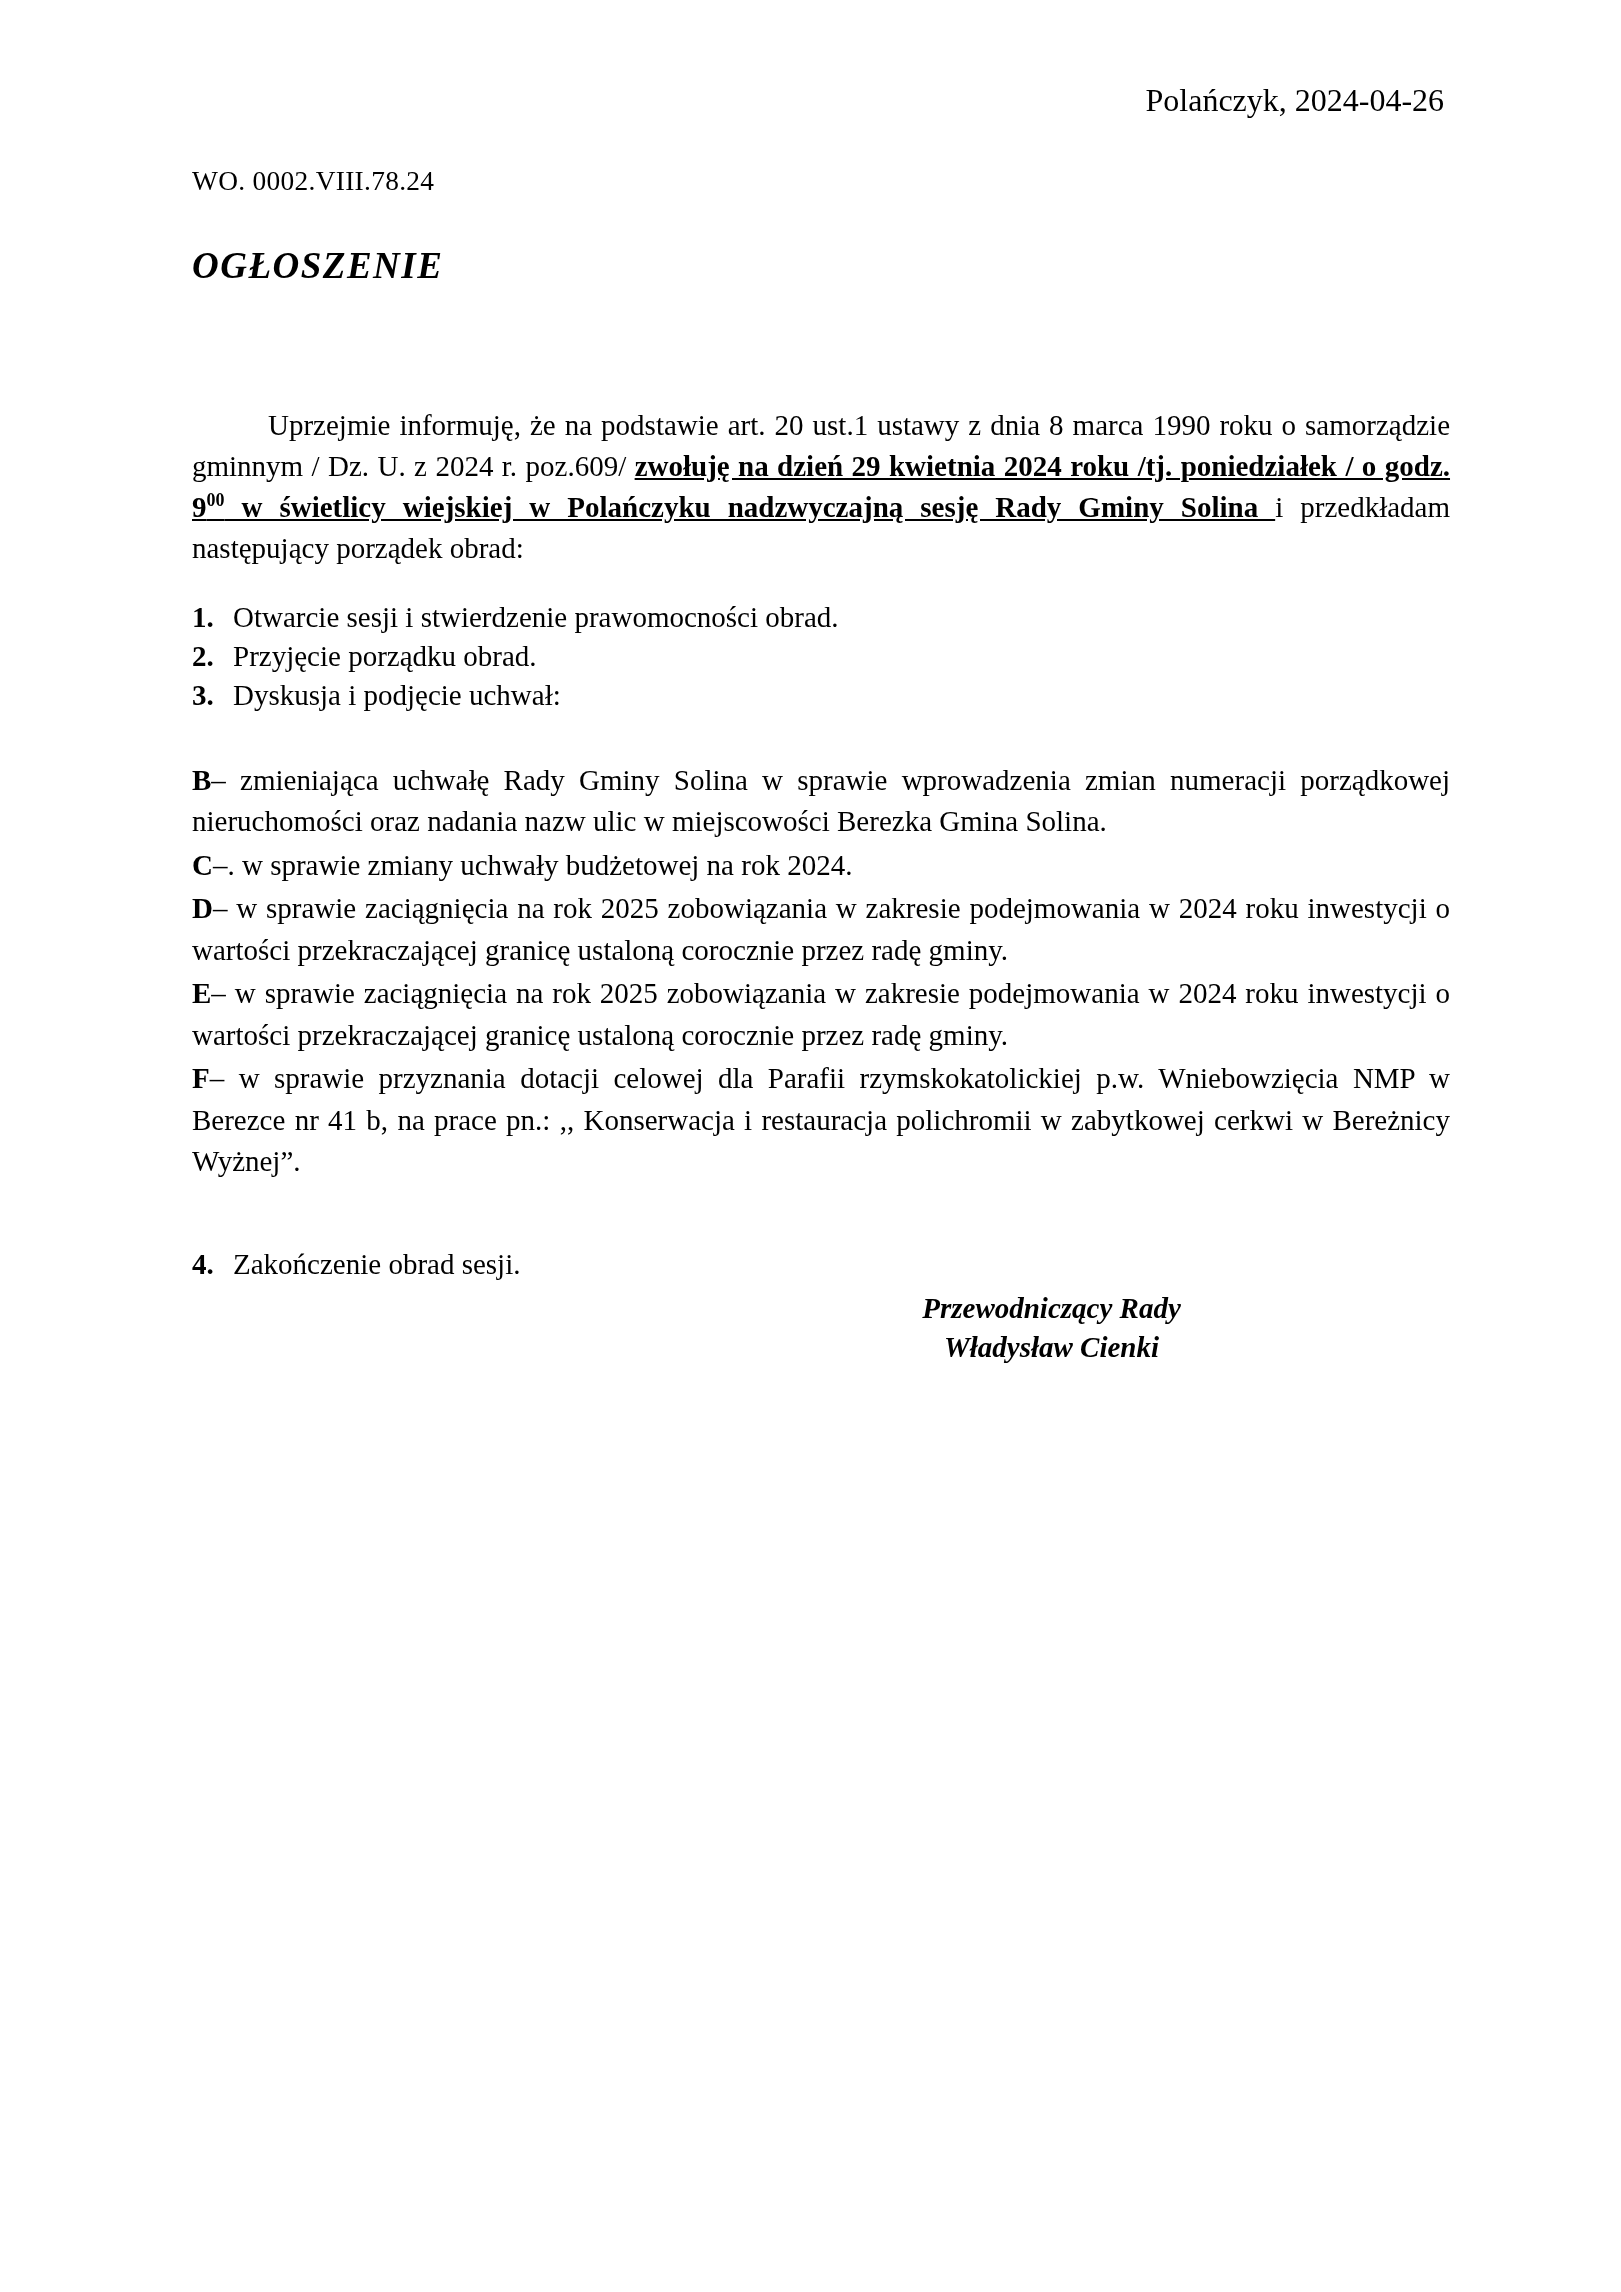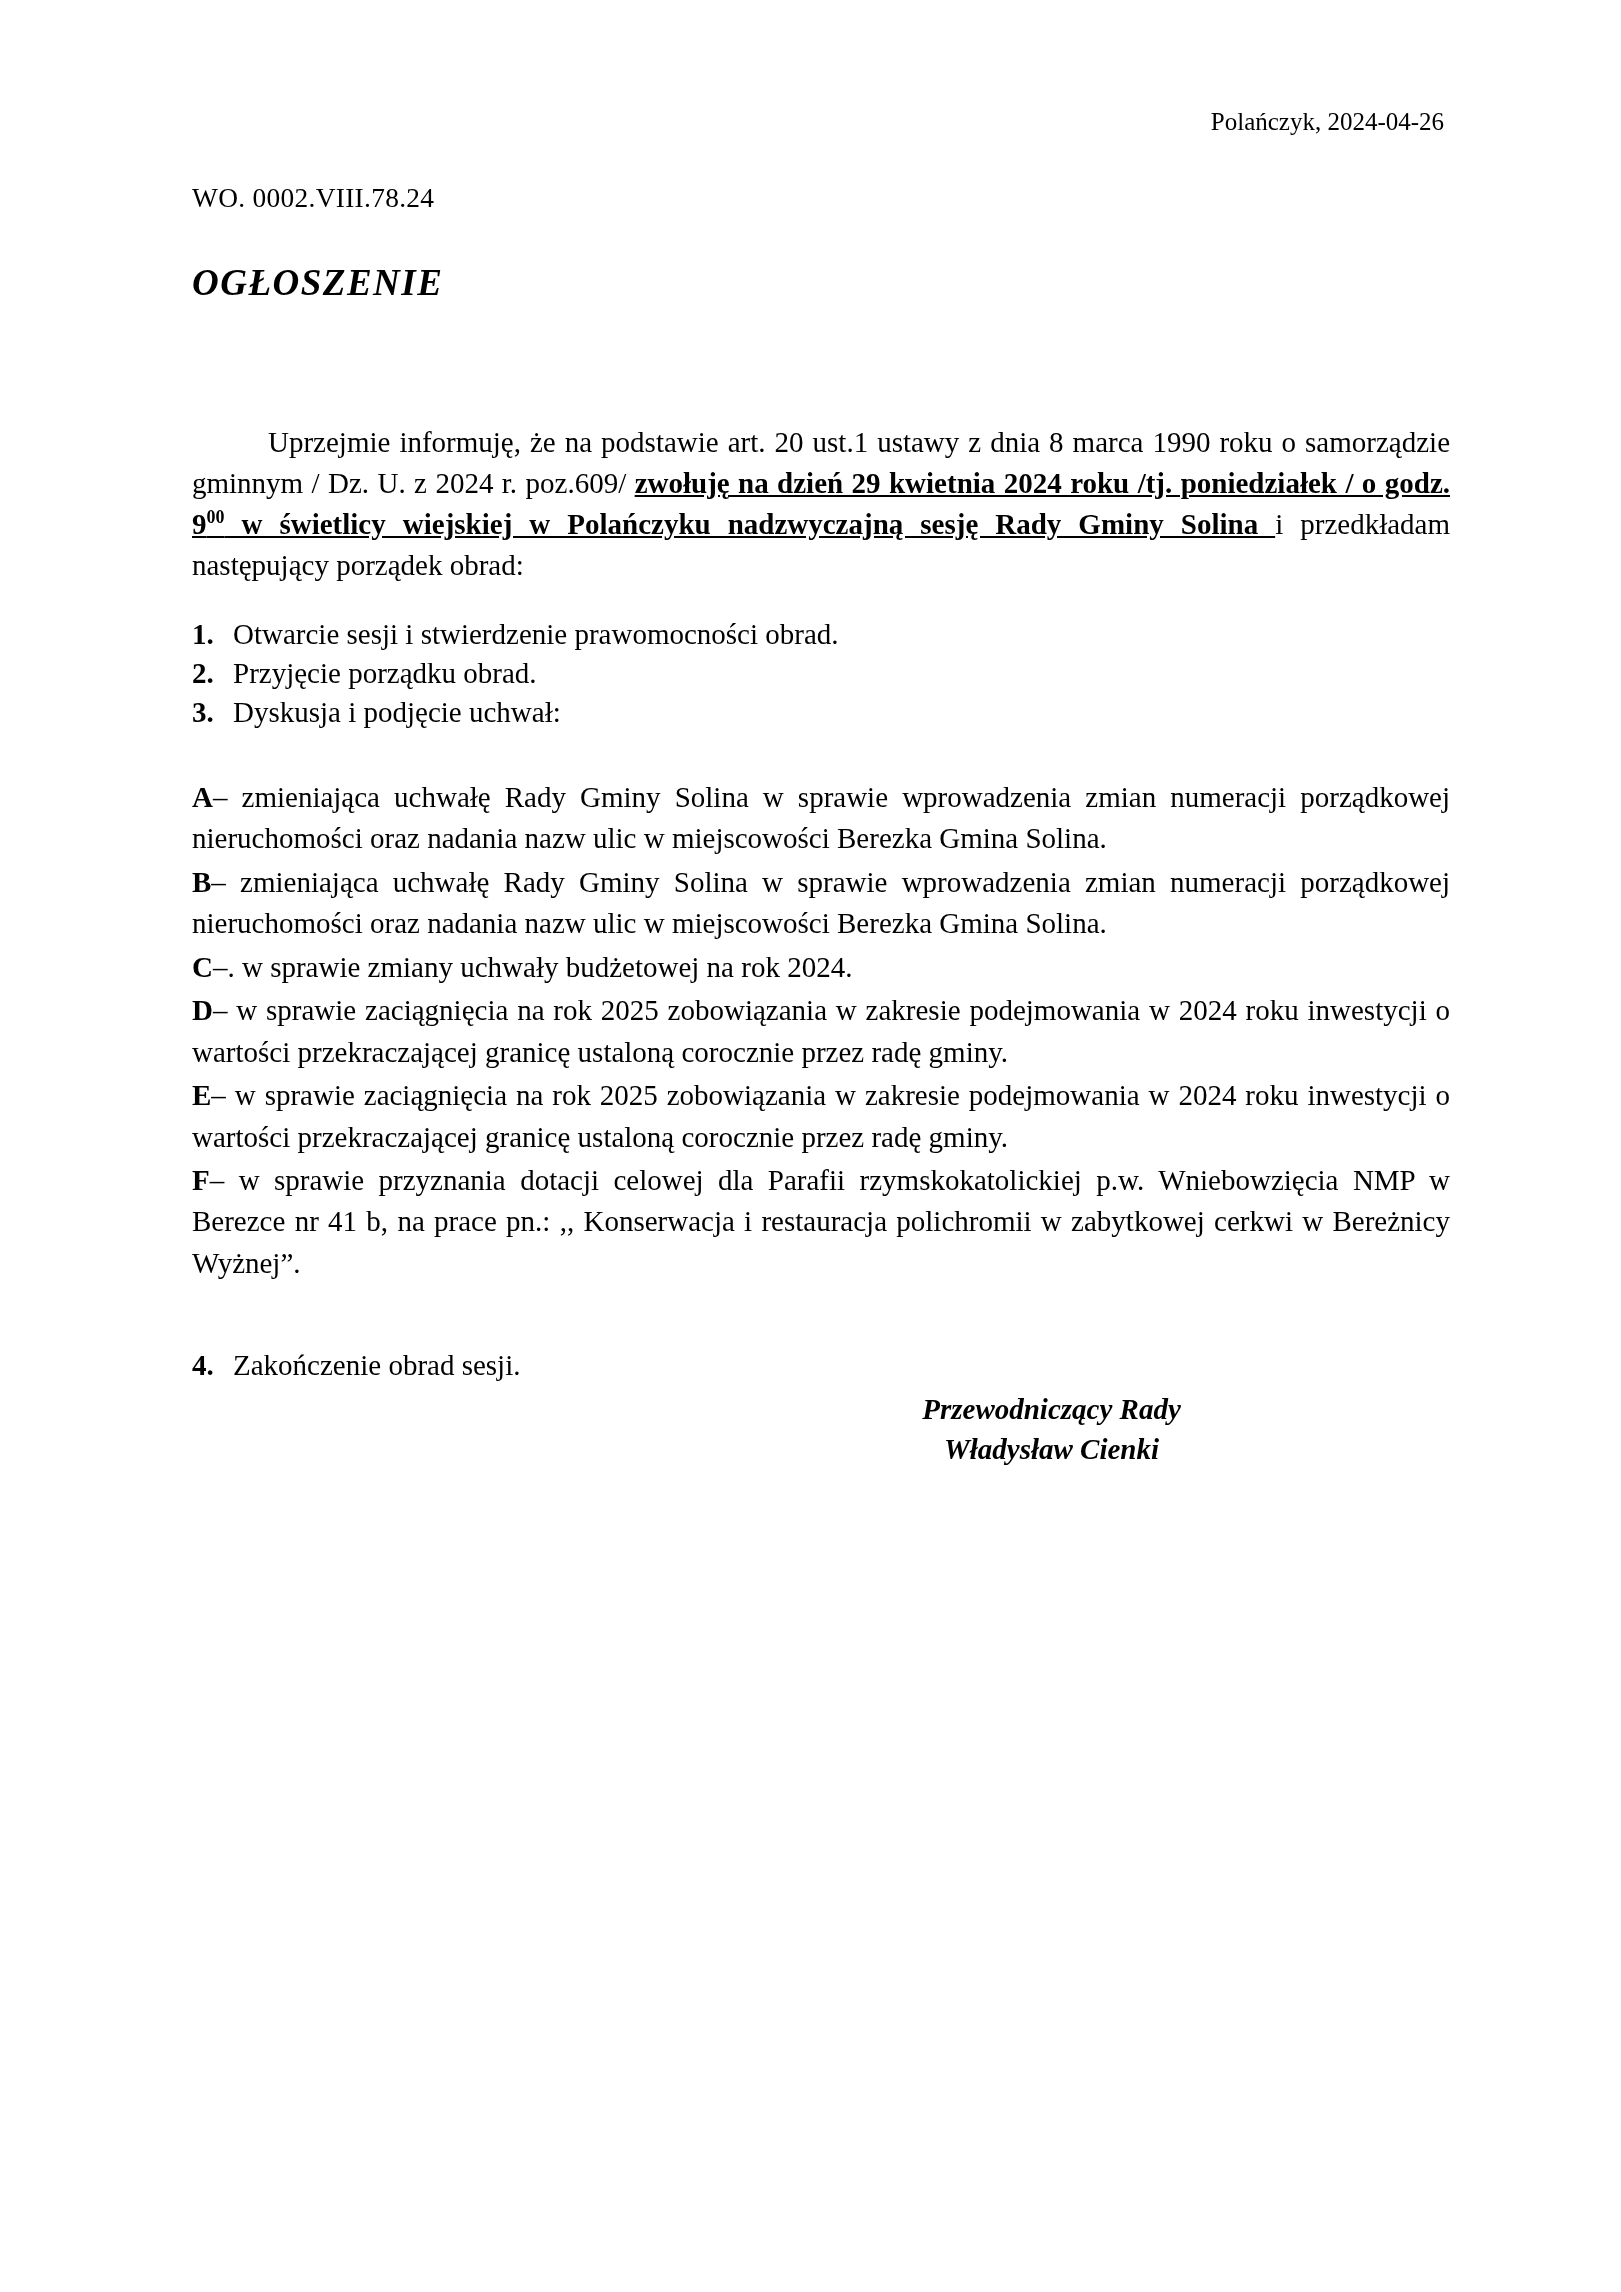--- a/index.html
+++ b/index.html
@@ -22,23 +22,23 @@
     overflow: hidden;
   }
   .content {
     position: absolute;
     left: 192px;
     top: 0;
     width: 1258px;
   }
   .place-date {
     text-align: right;
-    font-size: 25px;
+    font-size: 32px;
     line-height: 1.3;
-    margin-top: 106px;
+    margin-top: 80px;
     padding-right: 5.9px;
   }
   .ref-no {
     font-size: 27.4px;
     font-weight: normal;
     margin-top: 44px;
     letter-spacing: 0.3px;
   }
   .doc-title {
     text-align: left;
@@ -141,23 +141,20 @@
         <span class="agenda-text">Przyjęcie porządku obrad.</span>
       </div>
       <div class="agenda-row">
         <span class="agenda-num">3.</span>
         <span class="agenda-text">Dyskusja i podjęcie uchwał:</span>
       </div>
     </div>
 
     <div class="resolutions">
       <div class="res-item">
-        <span class="res-letter">A</span><span>– </span><span> zmieniająca uchwałę Rady Gminy Solina w sprawie wprowadzenia zmian numeracji porządkowej nieruchomości oraz nadania nazw ulic w miejscowości Berezka Gmina Solina.</span>
-      </div>
-      <div class="res-item">
         <span class="res-letter">B</span><span>– </span><span>zmieniająca uchwałę Rady Gminy Solina w sprawie wprowadzenia zmian numeracji porządkowej nieruchomości oraz nadania nazw ulic w miejscowości Berezka Gmina Solina.</span>
       </div>
       <div class="res-item">
         <span class="res-letter">C</span><span>–</span><span>. w sprawie zmiany uchwały budżetowej na rok 2024.</span>
       </div>
       <div class="res-item">
         <span class="res-letter">D</span><span>– </span><span> w sprawie zaciągnięcia na rok 2025 zobowiązania w zakresie podejmowania w 2024 roku inwestycji o wartości przekraczającej granicę ustaloną corocznie przez radę gminy.</span>
       </div>
       <div class="res-item">
         <span class="res-letter">E</span><span>– </span><span> w sprawie zaciągnięcia na rok 2025 zobowiązania w zakresie podejmowania w 2024 roku inwestycji o wartości przekraczającej granicę ustaloną corocznie przez radę gminy.</span>

